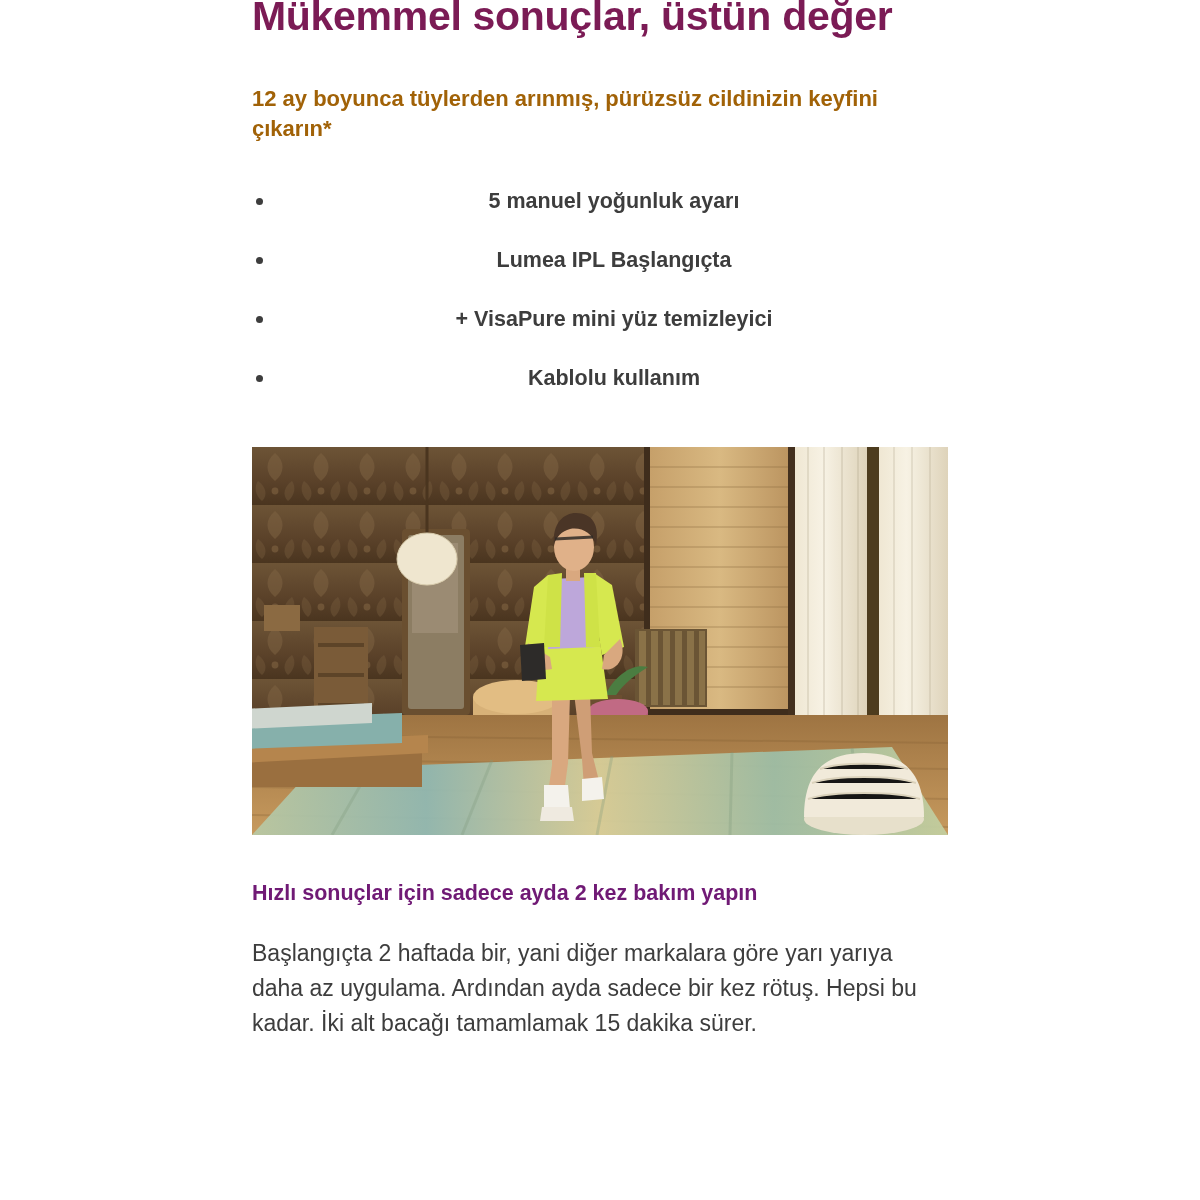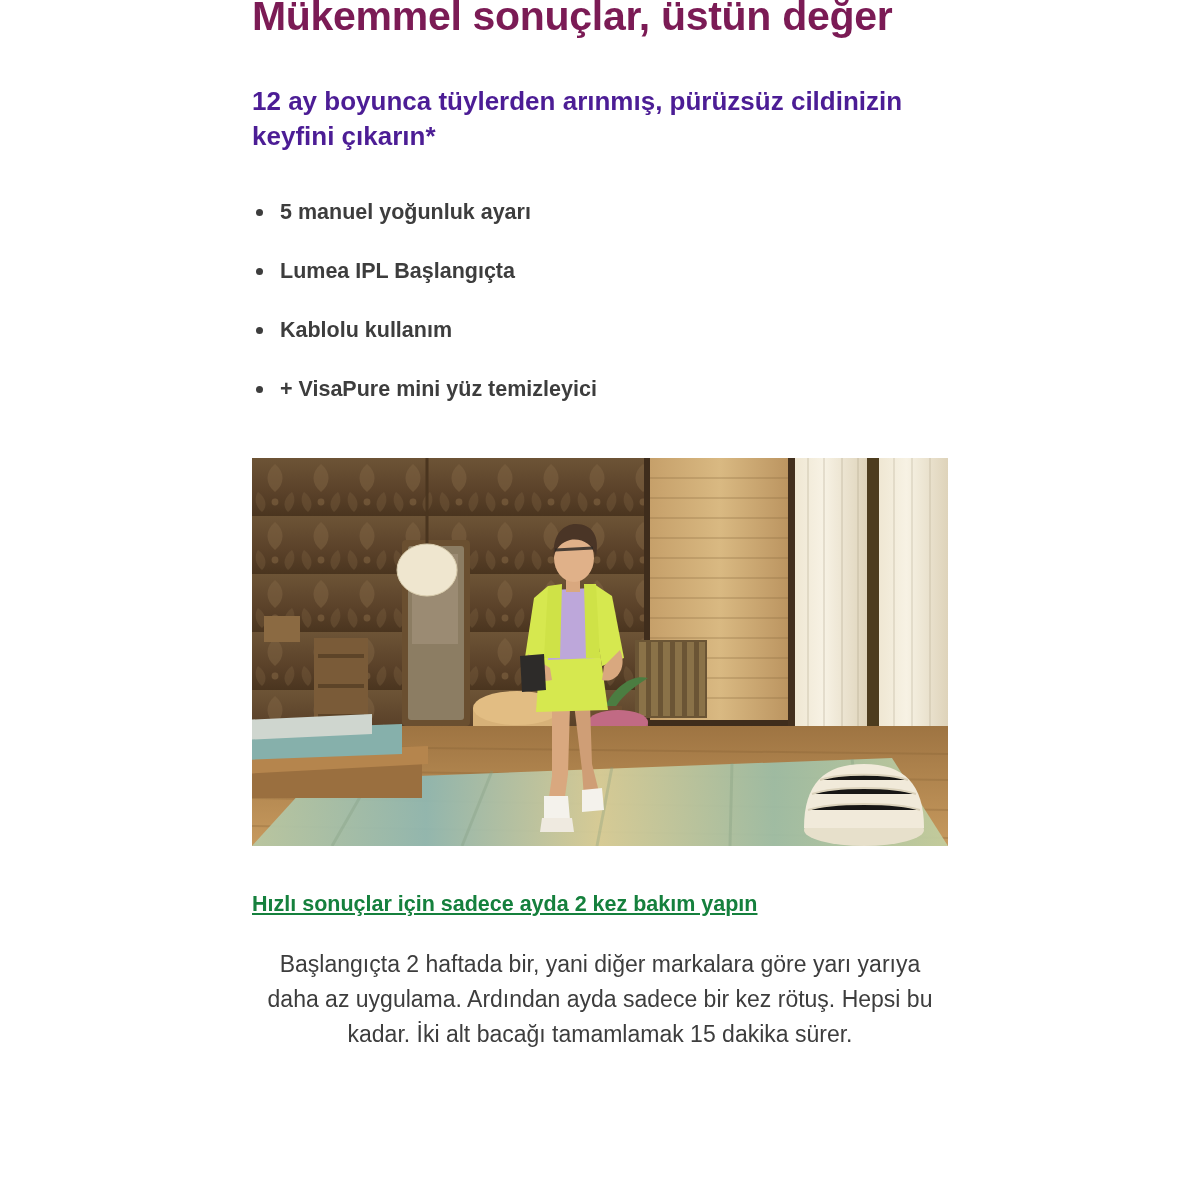--- a/index.html
+++ b/index.html
@@ -33,42 +33,43 @@
     font-weight: bold;
     color: #7b1b55;
     letter-spacing: -0.3px;
     margin: 0;
     padding-top: 0px;
     position: relative;
     top: -8px;
   }
 
   .subhead {
-    font-size: 26px;
+    font-size: 22px;
     line-height: 1.34;
     font-weight: bold;
-    color: #4c1d95;
+    color: #a16207;
     margin: 0;
     padding-top: 36px;
   }
 
   
   .features {
     list-style: none;
     margin: 0;
     padding: 44px 0 0 0;
   }
   .features li {
     position: relative;
     padding-left: 28px;
     font-size: 21.5px;
     line-height: 1.35;
     font-weight: bold;
     color: #3d3d3d;
     margin-bottom: 30px;
+    text-align: center;
   }
   .features li:last-child { margin-bottom: 0; }
   .features li .bullet {
     position: absolute;
     left: 4px;
     top: 11px;
     width: 7px;
     height: 7px;
     border-radius: 50%;
     background: #3d3d3d;
@@ -84,32 +85,30 @@
     position: relative;
     background: #5b4433;
   }
   .figure svg { display: block; }
 
   
   .caption {
     font-size: 21.5px;
     line-height: 1.35;
     font-weight: bold;
-    color: #15803d;
+    color: #701a75;
     margin: 0;
     padding-top: 44px;
-    text-decoration: underline;
   }
   .bodytext {
     font-size: 23px;
     line-height: 1.52;
     color: #3d3d3d;
     margin: 0;
     padding-top: 28px;
-    text-align: center;
   }
 </style>
 </head>
 <body>
 
 <div class="page">
   <div class="content">
 
     <h1 class="headline">Mükemmel sonuçlar, üstün değer</h1>
 
@@ -119,25 +118,25 @@
       <li>
         <span class="bullet"></span>
         <span>5 manuel yoğunluk ayarı</span>
       </li>
       <li>
         <span class="bullet"></span>
         <span>Lumea IPL Başlangıçta</span>
       </li>
       <li>
         <span class="bullet"></span>
-        <span>Kablolu kullanım</span>
+        <span>+ VisaPure mini yüz temizleyici</span>
       </li>
       <li>
         <span class="bullet"></span>
-        <span>+ VisaPure mini yüz temizleyici</span>
+        <span>Kablolu kullanım</span>
       </li>
     </ul>
 
     <figure class="figure">
       <svg width="696" height="388" viewBox="0 0 696 388" role="img" aria-label="Sarı-yeşil ceket ve etek giyen kadın, desenli duvar kağıtlı yatak odasında yürüyor">
         <defs>
           <linearGradient id="wallG" x1="0" y1="0" x2="0" y2="1">
             <stop offset="0%" stop-color="#6d5436"></stop>
             <stop offset="60%" stop-color="#5a4129"></stop>
             <stop offset="100%" stop-color="#4a351f"></stop>

